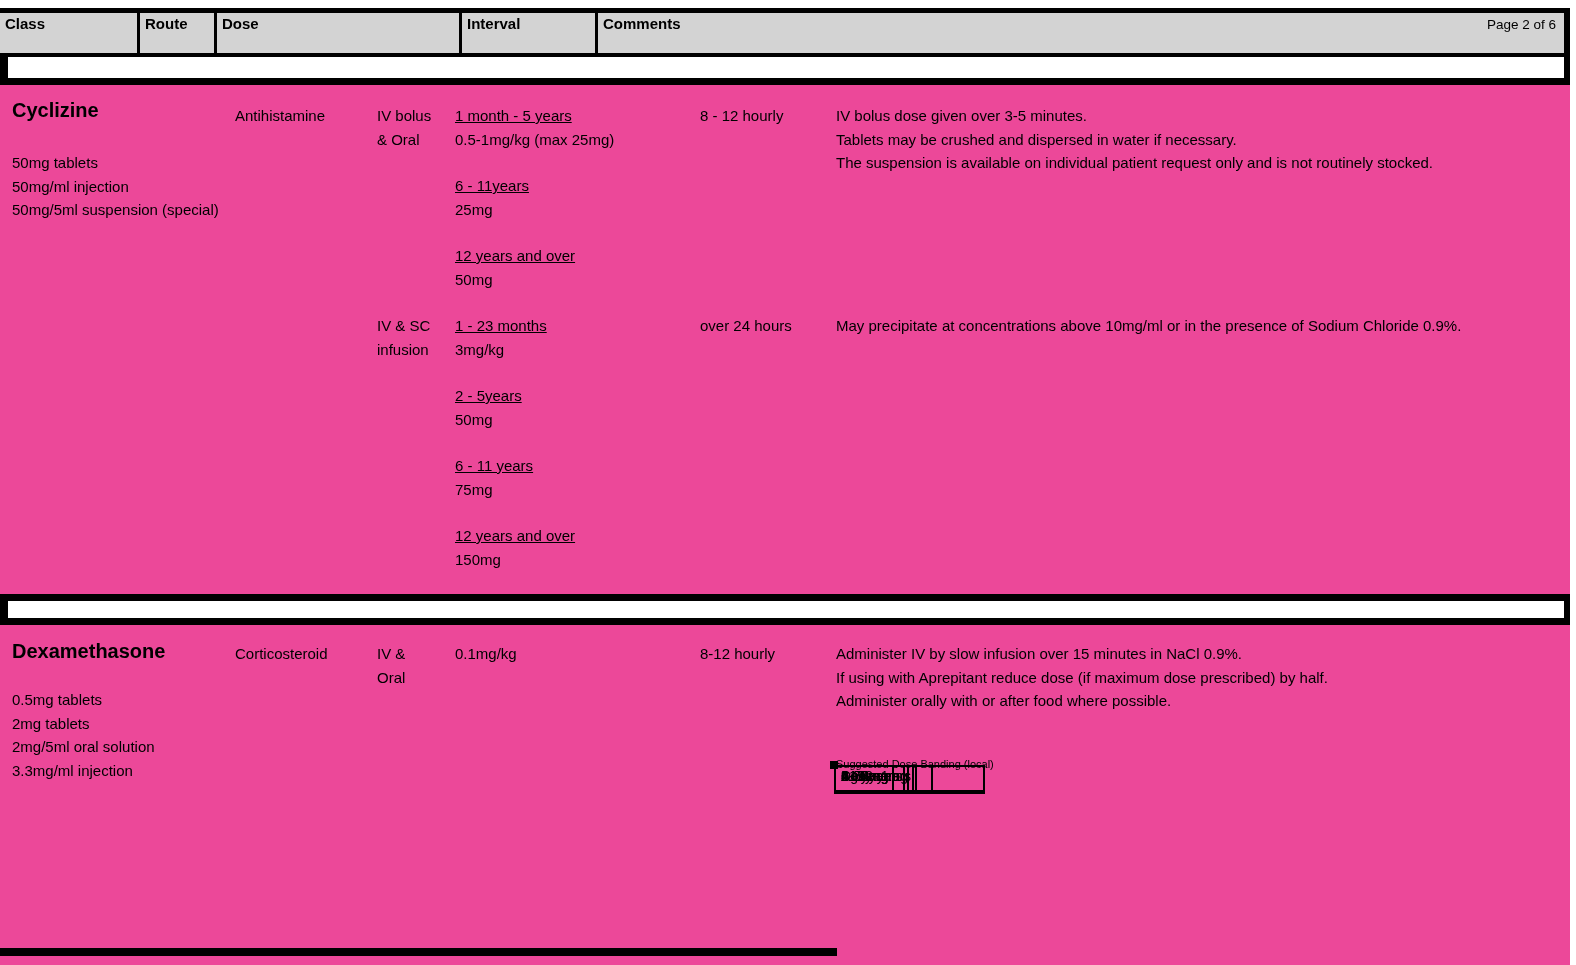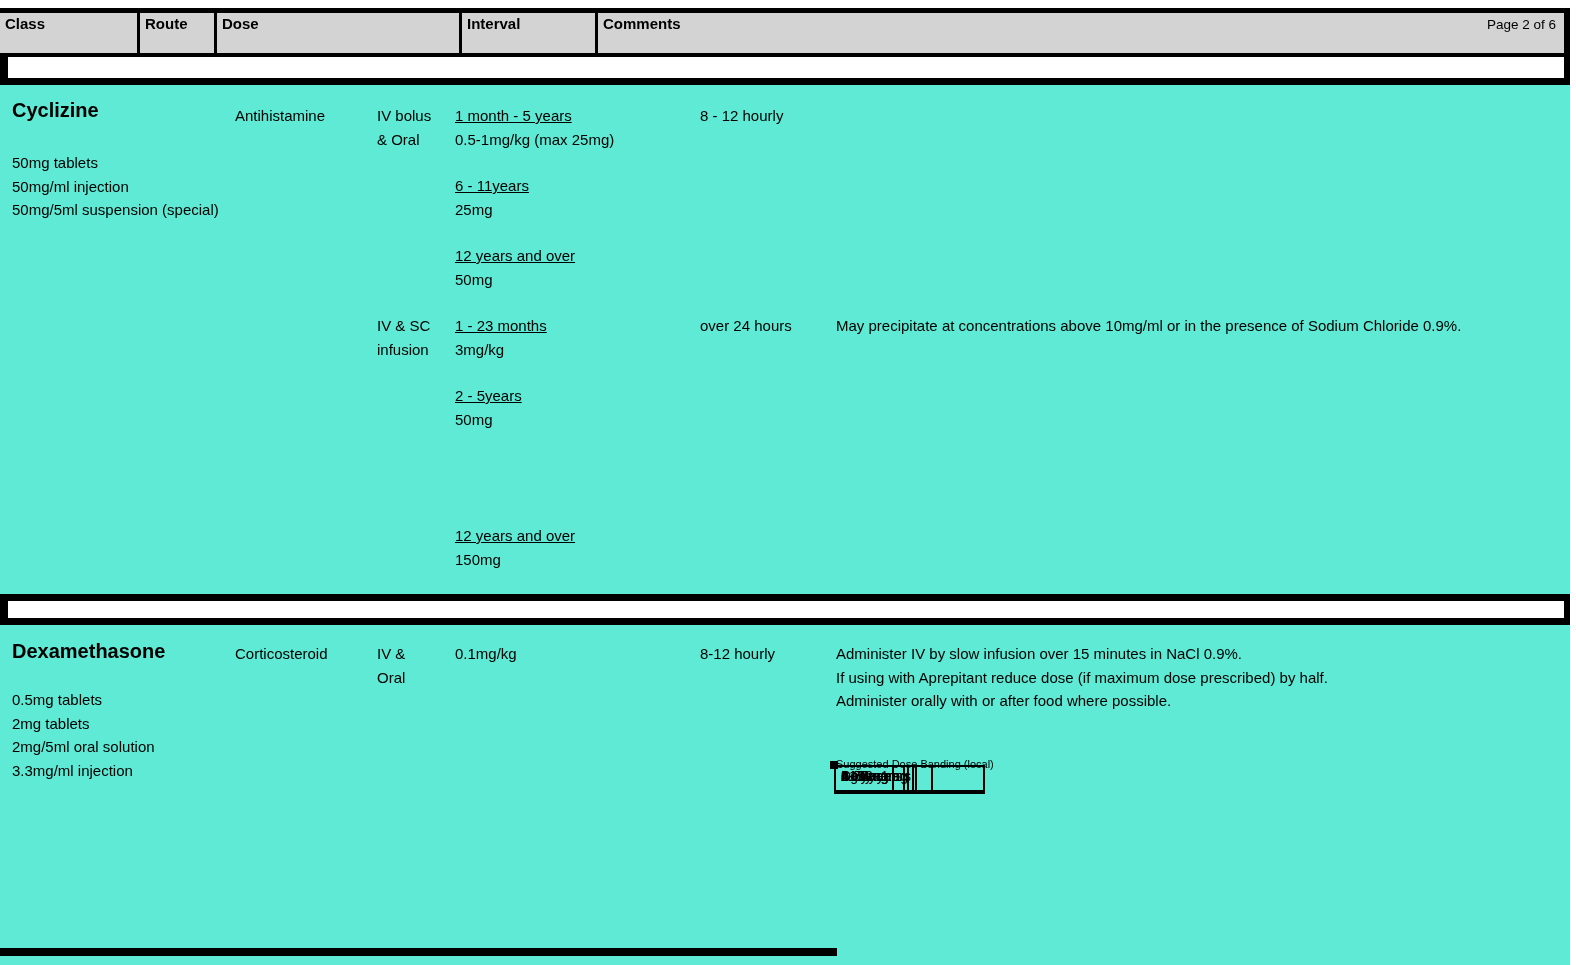--- a/index.html
+++ b/index.html
@@ -29,21 +29,21 @@
   }
   .hdr-cell.c1{width:224px;padding-left:13px;}
   .hdr-cell.c2{width:140px;}
   .hdr-cell.c3{width:77px;}
   .hdr-cell.c4{width:245px;}
   .hdr-cell.c5{width:136px;}
   .hdr-cell.c6{flex:1;border-right:none;display:flex;justify-content:space-between;align-items:flex-start;}
   .page-label{font-weight:normal;font-size:13.5px;padding-right:4px;padding-top:1px;}
   
   .box{
-    position:absolute;left:0;width:1570px;box-sizing:border-box;background:#5eead4;
+    position:absolute;left:0;width:1570px;box-sizing:border-box;background:#ec4899;
   }
   .box1{top:78px;height:523px;border-top:7px solid #000;border-bottom:7px solid #000;}
   .box2{top:618px;height:347px;border-top:7px solid #000000;}
   .box *{position:absolute;}
   .drug-name{font-size:20px;font-weight:bold;left:12px;}
   .prep-list{left:12px;font-size:15px;line-height:23.5px;}
   .prep-list div{position:static;}
   .cell-text{font-size:15px;line-height:23.5px;}
   .col-class{left:235px;}
   .col-route{left:377px;width:72px;}
@@ -116,28 +116,37 @@
       <div>50mg</div>
     </div>
     <div class="cell-text col-dose dose-group" style="top:229px;">
       <div class="age-head">1 - 23 months</div>
       <div>3mg/kg</div>
     </div>
     <div class="cell-text col-dose dose-group" style="top:299px;">
       <div class="age-head">2 - 5years</div>
       <div>50mg</div>
     </div>
+    <div class="cell-text col-dose dose-group" style="top:369px;">
+      <div class="age-head">6 - 11 years</div>
+      <div>75mg</div>
+    </div>
     <div class="cell-text col-dose dose-group" style="top:439px;">
       <div class="age-head">12 years and over</div>
       <div>150mg</div>
     </div>
 
     <div class="cell-text col-interval" style="top:19px;">8 - 12 hourly</div>
     <div class="cell-text col-interval" style="top:229px;">over 24 hours</div>
 
+    <div class="cell-text col-comments" style="top:19px;">
+      <div>IV bolus dose given over 3-5 minutes.</div>
+      <div>Tablets may be crushed and dispersed in water if necessary.</div>
+      <div>The suspension is available on individual patient request only and is not routinely stocked.</div>
+    </div>
     <div class="cell-text col-comments" style="top:229px;">
       <div>May precipitate at concentrations above 10mg/ml or in the presence of Sodium Chloride 0.9%.</div>
     </div>
   </div>
 
   <div class="box box2">
     <div class="drug-name" style="top:15px;">Dexamethasone</div>
     <div class="prep-list" style="top:63px;">
       <div>0.5mg tablets</div>
       <div>2mg tablets</div>

